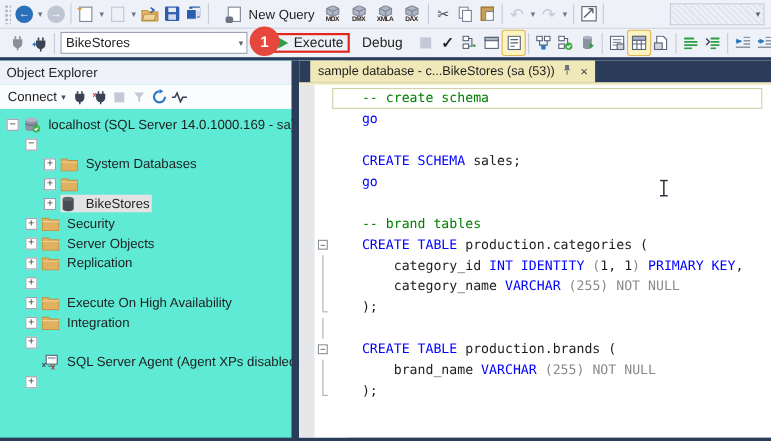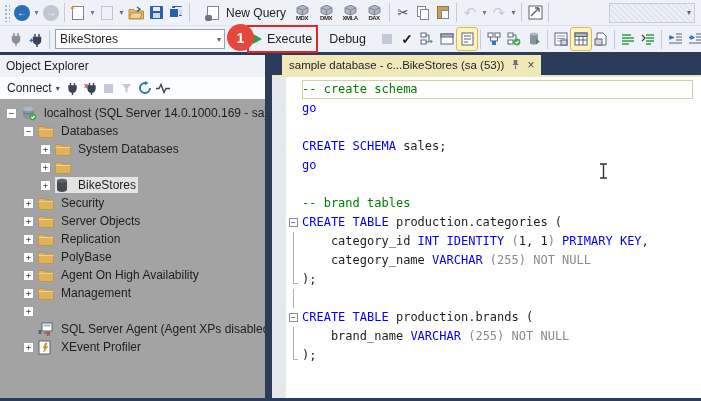--- a/index.html
+++ b/index.html
@@ -34,21 +34,21 @@
 
   .combo{ height:20px; background:#fff; border:1px solid #9aa2b2; display:flex; align-items:center;
           font-size:12px; padding:0 4px; position:relative; flex:none; }
   .combo .cbx{ position:absolute; right:3px; font-size:8px; color:#5a6270; }
   .combo-db{ width:170px; margin-left:2px; }
   .combo-disabled{ width:86px; margin-left:auto; margin-right:4px;
        background:repeating-linear-gradient(45deg,#e2e6f0 0 2px,#edf0f7 2px 4px);
        border:1px solid #c6cbda; }
 
   .exec-wrap{ display:flex; align-items:center; border:2px solid #e2271d; padding:0 4px;
-              height:28px; margin-left:4px; flex:none; gap:4px; }
+              height:18px; margin-left:4px; flex:none; gap:4px; }
   .play{ width:0; height:0; border-left:9px solid #2f9e44; border-top:5.5px solid transparent;
          border-bottom:5.5px solid transparent; }
   .txt-btn{ font-size:12.5px; color:#1e1e1e; padding:0 5px; flex:none; }
   .badge{ position:absolute; left:227px; top:24px; width:27px; height:27px; border-radius:50%;
           background:#e6473d; color:#fff; font-size:14px; font-weight:bold; display:flex;
           align-items:center; justify-content:center; z-index:30; }
 
   
   .floppy{ width:13px; height:13px; background:#2b5fad; border-radius:1px; position:relative; }
   .floppy:before{ content:""; position:absolute; top:1px; left:3px; width:7px; height:4px; background:#e8ecf4; }
@@ -56,21 +56,21 @@
   .floppy2{ position:absolute; left:3px; top:6px; width:10px; height:10px; background:#2b5fad;
             border:1px solid #eef1f7; border-radius:1px; }
   .page{ width:12px; height:14px; background:#fff; border:1px solid #7c8598; position:relative; }
   .page.gray{ border-color:#c0c6d4; background:#eef1f7; }
   .stop-sq{ width:10px; height:10px; background:#c3c9d6; }
   .checkmark{ font-size:14px; font-weight:bold; color:#222; }
   .glyph{ font-size:13px; color:#3c4354; }
   .glyph.dis{ color:#c3c9d6; }
 
   
-  .oe{ position:absolute; left:0; top:55px; width:315px; bottom:3px; background:#a3a3a3; overflow:hidden; }
+  .oe{ position:absolute; left:0; top:55px; width:315px; bottom:3px; background:#5eead4; overflow:hidden; }
   .oe-header{ height:22px; background:#eef1f7; display:flex; align-items:center; padding:0 6px;
               font-size:12px; }
   .oe-title{ flex:1; }
   .oe-hicons{ display:flex; align-items:center; gap:8px; color:#4a5160; font-size:11px; }
   .oe-toolbar{ height:22px; display:flex; align-items:center; padding:0 4px; gap:2px;
                background:#fbfcfe; font-size:12px; }
   .connect{ display:flex; align-items:center; gap:4px; padding:0 3px; }
   .tree{ padding-top:5px; font-size:12px; }
   .tree-row{ height:18px; display:flex; align-items:center; white-space:nowrap; }
   .expander{ width:11px; height:11px; border:1px solid #9aa0ac; background:#fff; color:#444;
@@ -94,21 +94,21 @@
   .code-lines{ flex:1; padding-top:3px; }
   .code-line{ height:19px; line-height:19px; display:flex; font-family:"DejaVu Sans Mono",monospace;
               font-size:12px; white-space:pre; }
   .fold-cell{ width:16px; flex:none; position:relative; }
   .fold-box{ position:absolute; left:3px; top:5px; width:9px; height:9px; border:1px solid #8a8f99;
              background:#fff; font-size:8px; line-height:7px; text-align:center; color:#444;
              font-family:"DejaVu Sans Mono",monospace; }
   .fold-line:before{ content:""; position:absolute; left:7px; top:0; bottom:0; width:1px; background:#a9adb5; }
   .fold-corner:before{ content:""; position:absolute; left:7px; top:0; height:13px; width:1px; background:#a9adb5; }
   .fold-corner:after{ content:""; position:absolute; left:7px; top:13px; width:5px; height:1px; background:#a9adb5; }
-  .line-text{ flex:1; }
+  .line-text{ flex:1;padding-left:27px; }
   .code-line.current .line-text{ outline:1px solid #d2d0a4; outline-offset:-1px; margin-right:8px; }
   .tk-k{ color:#0000ff; } .tk-c{ color:#008000; } .tk-p{ color:#1e1e1e; } .tk-g{ color:#8a8a8a; }
 
   .ibeam{ position:absolute; left:327px; top:108px; width:9px; height:16px; z-index:20; }
   .bottom-strip{ position:absolute; left:0; right:0; bottom:0; height:3px; background:#2b3c5a; }
 </style>
 </head>
 <body>
 
 <div class="app">
@@ -442,135 +442,117 @@
                 <path d="M2 6.5c1 .9 3 1.5 5.5 1.5S12 7.4 13 6.5" fill="none" stroke="#6b7280"></path>
                 <circle cx="12" cy="11" r="3.4" fill="#3fae49"></circle>
                 <path d="M10.4 11l1.2 1.2 2-2.2" stroke="#fff" fill="none" stroke-width="1.2"></path>
               </svg>
             </span>
             <span class="t-label">localhost (SQL Server 14.0.1000.169 - sa)</span>
           </span>
         </div>
         <div class="tree-row" style="padding-left: 23px;">
           <span class="expander">−</span>
+        </div>
+        <div class="tree-row" style="padding-left: 40px;">
+          <span class="expander">+</span>
           <span class="sel-wrap">
             <span class="t-ico">
               <svg width="16" height="13" viewBox="0 0 16 13">
                 <path d="M.5 1.5h5.5l1 1.5h8.5v9.5H.5z" fill="#e0b15e" stroke="#c29446"></path>
                 <path d="M.5 4.5h15" stroke="#edd096"></path>
               </svg>
             </span>
-            <span class="t-label">Databases</span>
+            <span class="t-label">System Databases</span>
           </span>
         </div>
         <div class="tree-row" style="padding-left: 40px;">
           <span class="expander">+</span>
           <span class="sel-wrap">
             <span class="t-ico">
               <svg width="16" height="13" viewBox="0 0 16 13">
                 <path d="M.5 1.5h5.5l1 1.5h8.5v9.5H.5z" fill="#e0b15e" stroke="#c29446"></path>
                 <path d="M.5 4.5h15" stroke="#edd096"></path>
               </svg>
             </span>
-            <span class="t-label">System Databases</span>
-          </span>
-        </div>
-        <div class="tree-row" style="padding-left: 40px;">
+          </span>
+        </div>
+        <div class="tree-row selected" style="padding-left: 40px;">
+          <span class="expander">+</span>
+          <span class="sel-wrap">
+            <span class="t-ico">
+              <svg width="14" height="15" viewBox="0 0 14 15">
+                <path d="M2 2.8v9c0 1.2 2.2 2.2 5 2.2s5-1 5-2.2v-9" fill="#454c54"></path>
+                <ellipse cx="7" cy="2.8" rx="5" ry="2" fill="#5c646d"></ellipse>
+              </svg>
+            </span>
+            <span class="t-label">BikeStores</span>
+          </span>
+        </div>
+        <div class="tree-row" style="padding-left: 23px;">
           <span class="expander">+</span>
           <span class="sel-wrap">
             <span class="t-ico">
               <svg width="16" height="13" viewBox="0 0 16 13">
                 <path d="M.5 1.5h5.5l1 1.5h8.5v9.5H.5z" fill="#e0b15e" stroke="#c29446"></path>
                 <path d="M.5 4.5h15" stroke="#edd096"></path>
               </svg>
             </span>
-          </span>
-        </div>
-        <div class="tree-row selected" style="padding-left: 40px;">
-          <span class="expander">+</span>
-          <span class="sel-wrap">
-            <span class="t-ico">
-              <svg width="14" height="15" viewBox="0 0 14 15">
-                <path d="M2 2.8v9c0 1.2 2.2 2.2 5 2.2s5-1 5-2.2v-9" fill="#454c54"></path>
-                <ellipse cx="7" cy="2.8" rx="5" ry="2" fill="#5c646d"></ellipse>
-              </svg>
-            </span>
-            <span class="t-label">BikeStores</span>
+            <span class="t-label">Security</span>
           </span>
         </div>
         <div class="tree-row" style="padding-left: 23px;">
           <span class="expander">+</span>
           <span class="sel-wrap">
             <span class="t-ico">
               <svg width="16" height="13" viewBox="0 0 16 13">
                 <path d="M.5 1.5h5.5l1 1.5h8.5v9.5H.5z" fill="#e0b15e" stroke="#c29446"></path>
                 <path d="M.5 4.5h15" stroke="#edd096"></path>
               </svg>
             </span>
-            <span class="t-label">Security</span>
+            <span class="t-label">Server Objects</span>
           </span>
         </div>
         <div class="tree-row" style="padding-left: 23px;">
           <span class="expander">+</span>
           <span class="sel-wrap">
             <span class="t-ico">
               <svg width="16" height="13" viewBox="0 0 16 13">
                 <path d="M.5 1.5h5.5l1 1.5h8.5v9.5H.5z" fill="#e0b15e" stroke="#c29446"></path>
                 <path d="M.5 4.5h15" stroke="#edd096"></path>
               </svg>
             </span>
-            <span class="t-label">Server Objects</span>
-          </span>
+            <span class="t-label">Replication</span>
+          </span>
+        </div>
+        <div class="tree-row" style="padding-left: 23px;">
+          <span class="expander">+</span>
         </div>
         <div class="tree-row" style="padding-left: 23px;">
           <span class="expander">+</span>
           <span class="sel-wrap">
             <span class="t-ico">
               <svg width="16" height="13" viewBox="0 0 16 13">
                 <path d="M.5 1.5h5.5l1 1.5h8.5v9.5H.5z" fill="#e0b15e" stroke="#c29446"></path>
                 <path d="M.5 4.5h15" stroke="#edd096"></path>
               </svg>
             </span>
-            <span class="t-label">Replication</span>
+            <span class="t-label">Execute On High Availability</span>
           </span>
         </div>
         <div class="tree-row" style="padding-left: 23px;">
           <span class="expander">+</span>
           <span class="sel-wrap">
             <span class="t-ico">
               <svg width="16" height="13" viewBox="0 0 16 13">
                 <path d="M.5 1.5h5.5l1 1.5h8.5v9.5H.5z" fill="#e0b15e" stroke="#c29446"></path>
                 <path d="M.5 4.5h15" stroke="#edd096"></path>
               </svg>
             </span>
-            <span class="t-label">PolyBase</span>
-          </span>
-        </div>
-        <div class="tree-row" style="padding-left: 23px;">
-          <span class="expander">+</span>
-          <span class="sel-wrap">
-            <span class="t-ico">
-              <svg width="16" height="13" viewBox="0 0 16 13">
-                <path d="M.5 1.5h5.5l1 1.5h8.5v9.5H.5z" fill="#e0b15e" stroke="#c29446"></path>
-                <path d="M.5 4.5h15" stroke="#edd096"></path>
-              </svg>
-            </span>
-            <span class="t-label">Agent On High Availability</span>
-          </span>
-        </div>
-        <div class="tree-row" style="padding-left: 23px;">
-          <span class="expander">+</span>
-          <span class="sel-wrap">
-            <span class="t-ico">
-              <svg width="16" height="13" viewBox="0 0 16 13">
-                <path d="M.5 1.5h5.5l1 1.5h8.5v9.5H.5z" fill="#e0b15e" stroke="#c29446"></path>
-                <path d="M.5 4.5h15" stroke="#edd096"></path>
-              </svg>
-            </span>
-            <span class="t-label">Management</span>
+            <span class="t-label">Integration</span>
           </span>
         </div>
         <div class="tree-row" style="padding-left: 23px;">
           <span class="expander">+</span>
         </div>
         <div class="tree-row" style="padding-left: 23px;">
           <span class="expander none"></span>
           <span class="sel-wrap">
             <span class="t-ico">
               <svg width="16" height="14" viewBox="0 0 16 14">
@@ -579,29 +561,20 @@
                 <path d="M6 11h6" stroke="#5a6270"></path>
                 <text x="0" y="12" font-size="7" fill="#3c4354" font-weight="bold">x</text>
                 <text x="8" y="14" font-size="8" fill="#c0392b" font-weight="bold">x</text>
               </svg>
             </span>
             <span class="t-label">SQL Server Agent (Agent XPs disabled)</span>
           </span>
         </div>
         <div class="tree-row" style="padding-left: 23px;">
           <span class="expander">+</span>
-          <span class="sel-wrap">
-            <span class="t-ico">
-              <svg width="13" height="15" viewBox="0 0 13 15">
-                <rect x="1" y="1" width="11" height="13" fill="#fff" stroke="#5a6270"></rect>
-                <path d="M7.5 3L5 8h2l-1.5 4L10 6.5H7.5L9 3z" fill="#d99b2b" stroke="#a8761b" stroke-width="0.5"></path>
-              </svg>
-            </span>
-            <span class="t-label">XEvent Profiler</span>
-          </span>
         </div>
       </div>
   </div>
 
   <div class="splitter"></div>
 
   <div class="editor">
     <div class="tabstrip">
       <div class="tab">
         <span>sample database - c...BikeStores (sa (53))</span>

